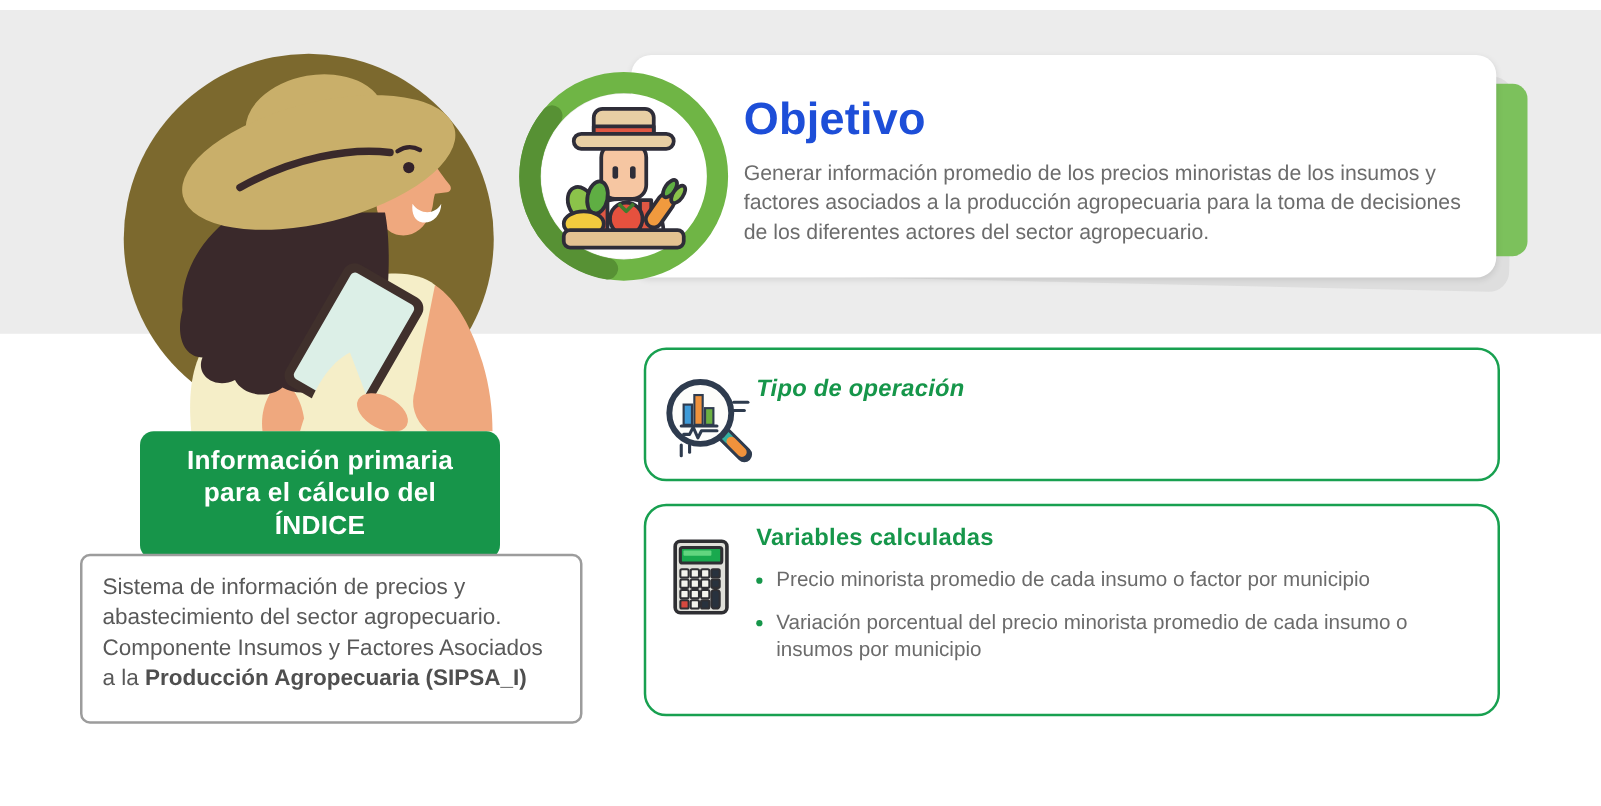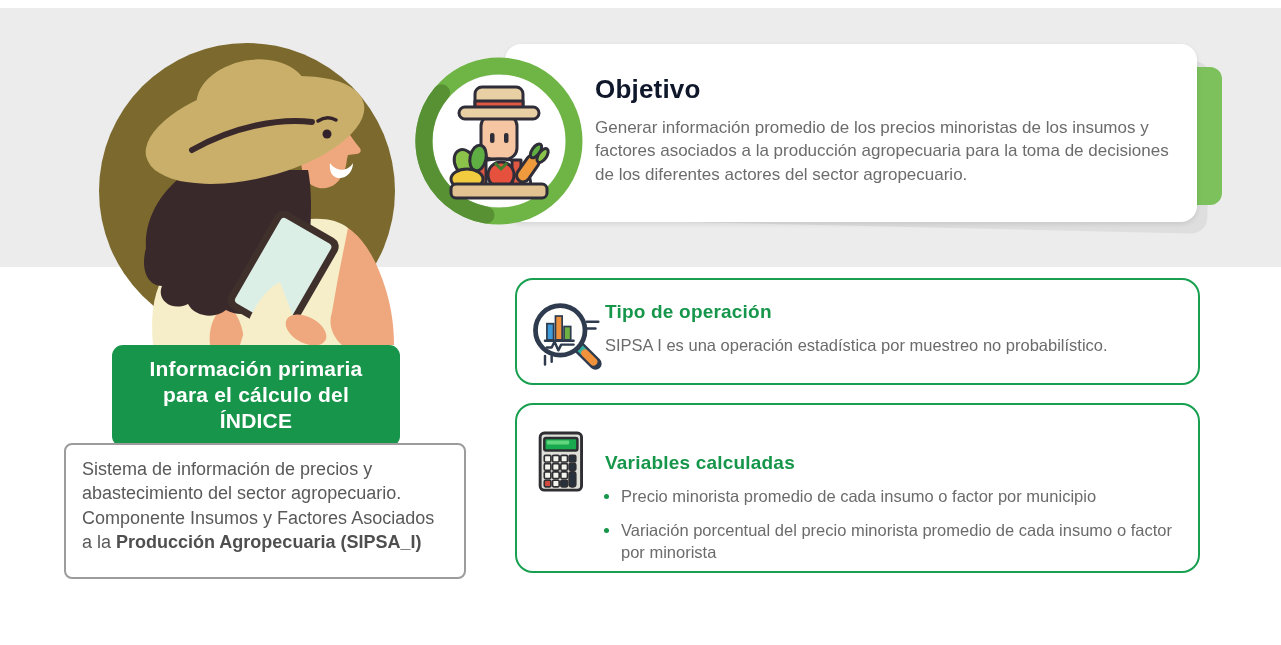--- a/index.html
+++ b/index.html
@@ -35,37 +35,37 @@
   }
   .objetivo-accent{
     position:absolute;left:1158px;top:67px;width:64px;height:138px;
     background:#7cc15c;border-radius:12px;
   }
   .objetivo-card{
     position:absolute;left:505px;top:44px;width:692px;height:178px;box-sizing:border-box;
     background:#ffffff;border-radius:16px;box-shadow:0 2px 5px rgba(0,0,0,.10);
     padding:30px 30px 0 90px;
   }
-  .objetivo-title{margin:0 0 11px 0;font-size:26px;font-weight:800;color:#0f172a;letter-spacing:.2px;}
+  .objetivo-title{margin:0 0 11px 0;font-size:36px;font-weight:800;color:#1d4ed8;letter-spacing:.2px;}
   .objetivo-body{margin:0;width:588px;font-size:17px;line-height:1.38;color:#6c6c6c;}
   .farmer-ring{position:absolute;left:415px;top:57px;width:168px;height:168px;}
 
   
   .outline-card{
     position:absolute;left:515px;width:685px;box-sizing:border-box;background:#ffffff;
     border:2px solid #18a050;border-radius:18px;
   }
-  .tipo-card{top:278px;height:107px;}
+  .tipo-card{top:278px;height:107px;font-style:italic;}
   .variables-card{top:403px;height:170px;}
   .card-icon{position:absolute;}
   .magnifier-icon-box{left:8px;top:17px;width:80px;height:80px;}
   .calculator-icon-box{left:19px;top:23px;width:53px;height:68px;}
   .card-text{margin-left:88px;padding-right:22px;}
   .tipo-card .card-text{padding-top:21px;}
-  .variables-card .card-text{padding-top:47px;}
+  .variables-card .card-text{padding-top:15px;}
   .card-title{margin:0;font-size:19px;font-weight:800;color:#16964a;letter-spacing:.2px;}
   .tipo-body{margin:13px 0 0 0;font-size:16.5px;color:#6b6b6b;}
   .bullet-list{margin:12px 4px 0 0;padding:0 0 0 16px;list-style:disc;}
   .bullet-list li{font-size:16.5px;line-height:1.32;color:#6b6b6b;margin-bottom:12px;}
   .bullet-list li::marker{color:#16964a;}
 </style>
 </head>
 <body>
 
 <div class="page">
@@ -163,21 +163,20 @@
       <line x1="63" y1="59" x2="72" y2="68" stroke="#f0923c" stroke-width="8" stroke-linecap="round"></line>
       <circle cx="37" cy="35" r="26" fill="#fdfdfb" stroke="#2e3b4e" stroke-width="5"></circle>
       <rect x="23" y="28" width="7" height="17" fill="#3f9bd8" stroke="#2e3b4e" stroke-width="1.8"></rect>
       <rect x="32" y="20" width="7" height="25" fill="#f0923c" stroke="#2e3b4e" stroke-width="1.8"></rect>
       <rect x="41" y="31" width="7" height="14" fill="#6cb142" stroke="#2e3b4e" stroke-width="1.8"></rect>
       <line x1="21" y1="46" x2="51" y2="46" stroke="#2e3b4e" stroke-width="2.6" stroke-linecap="round"></line>
       <path d="M23,53 h5 l3,-6 4,9 3,-6 h13" fill="none" stroke="#2e3b4e" stroke-width="2.6" stroke-linejoin="round" stroke-linecap="round"></path>
     </svg>
     <div class="card-text">
       <h2 class="card-title">Tipo de operación</h2>
-      <p class="tipo-body">SIPSA I es una operación estadística por muestreo no probabilístico.</p>
     </div>
   </section>
 
   <section class="outline-card variables-card">
     <svg class="card-icon calculator-icon-box" viewBox="0 0 64 78" aria-hidden="true">
       <rect x="5" y="4" width="50" height="69" rx="5" fill="#e0e0da" stroke="#2f2f33" stroke-width="3.5"></rect>
       <rect x="10" y="10" width="40" height="15" rx="2" fill="#19a94e" stroke="#2f2f33" stroke-width="3"></rect>
       <rect x="13" y="13" width="27" height="5" rx="1" fill="#62d57f"></rect>
       <g stroke="#2f2f33" stroke-width="2">
         <rect x="10" y="31" width="8" height="8" rx="1.5" fill="#f4f4ee"></rect>
@@ -194,18 +193,18 @@
         <rect x="10" y="61" width="8" height="8" rx="1.5" fill="#d6493f"></rect>
         <rect x="20" y="61" width="8" height="8" rx="1.5" fill="#f4f4ee"></rect>
         <rect x="30" y="61" width="8" height="8" rx="1.5" fill="#28323e"></rect>
         <rect x="40" y="51" width="8" height="18" rx="3" fill="#28323e"></rect>
       </g>
     </svg>
     <div class="card-text">
       <h2 class="card-title">Variables calculadas</h2>
       <ul class="bullet-list">
         <li>Precio minorista promedio de cada insumo o factor por municipio</li>
-        <li>Variación porcentual del precio minorista promedio de cada insumo o factor por minorista</li>
+        <li>Variación porcentual del precio minorista promedio de cada insumo o insumos por municipio</li>
       </ul>
     </div>
   </section>
 
 </div>
 
 </body></html>

